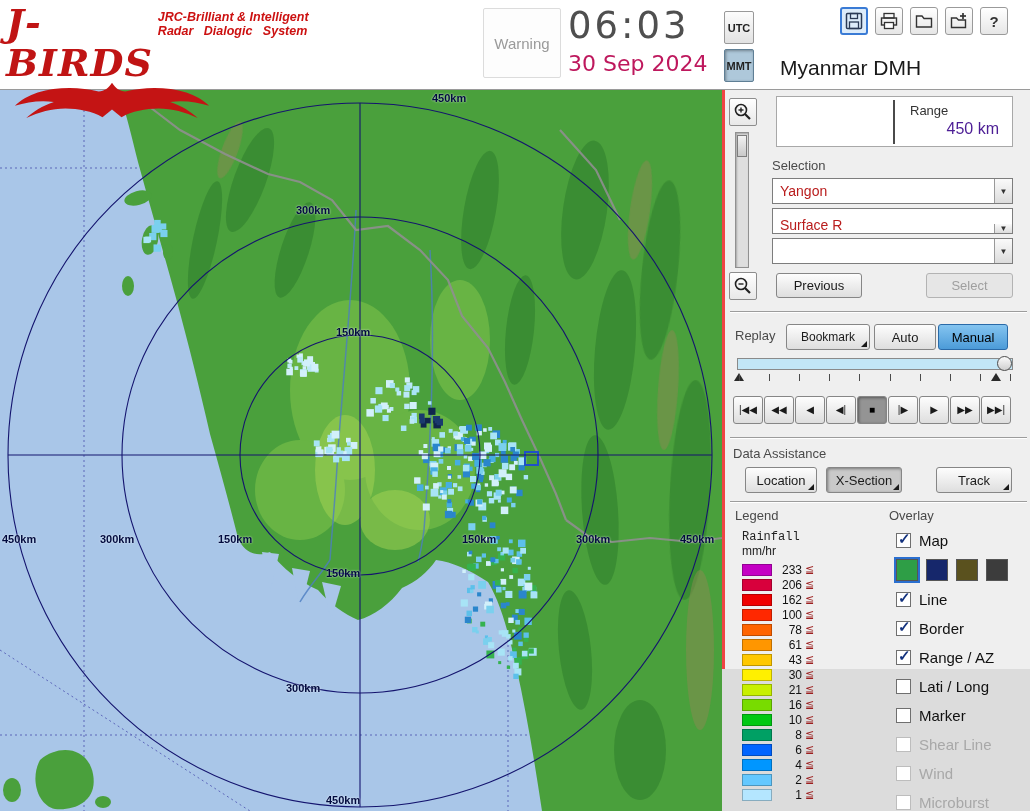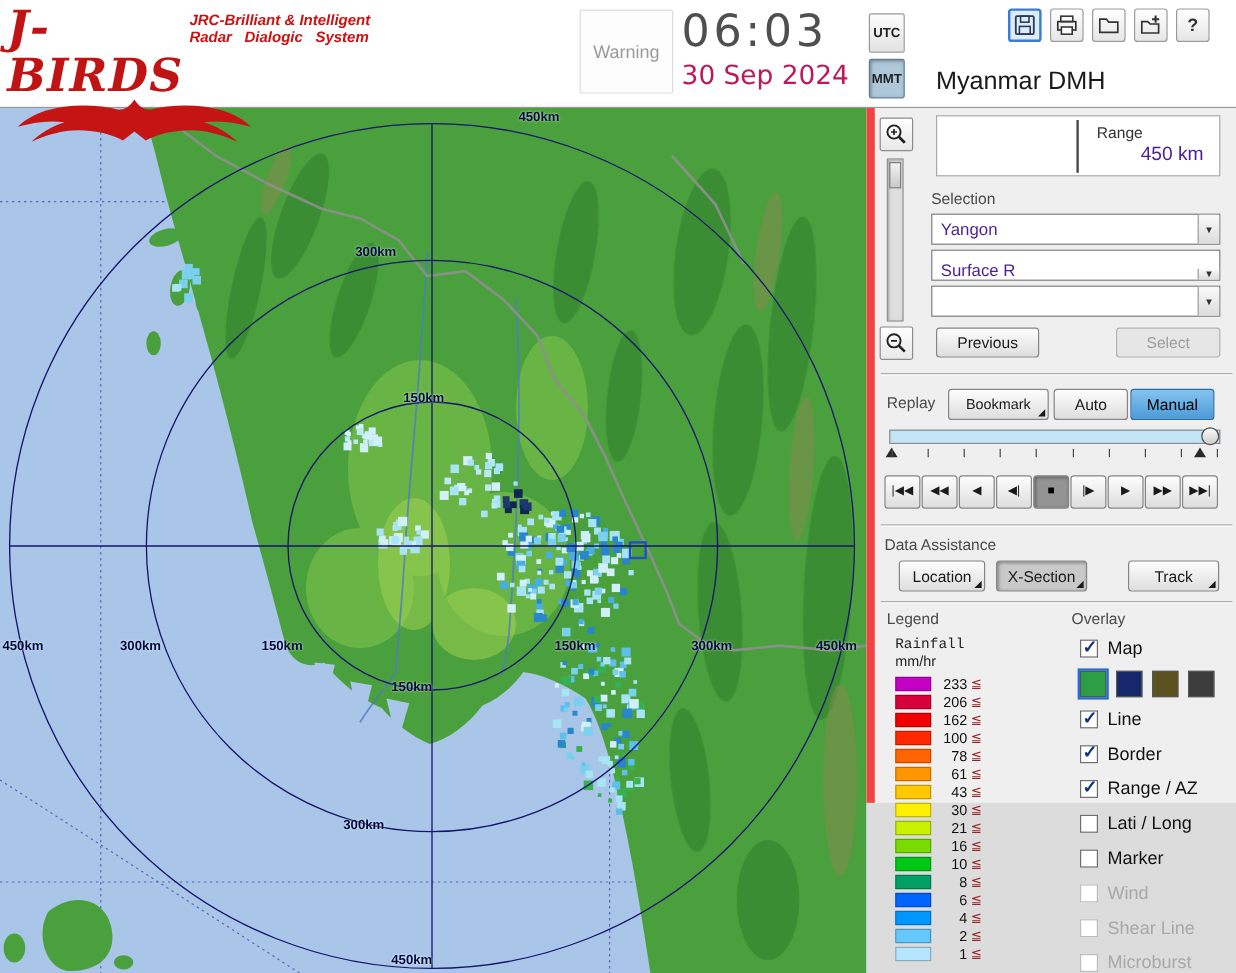--- a/index.html
+++ b/index.html
@@ -33,35 +33,35 @@
   .tool-help { font-size:15px; font-weight:bold; color:#333; font-family:inherit; }
 
   .station { position:absolute; left:780px; top:56px; font-size:21px; color:#1a1a1a; }
 
   
   .map-area { position:absolute; left:0; top:90px; width:722px; height:721px; background:#a9c6e8; overflow:hidden; }
   .map-area svg.basemap { position:absolute; left:0; top:0; }
   .map-lbl { position:absolute; font-size:11px; font-weight:bold; color:#000a3e; text-shadow:0 0 2px rgba(255,255,255,.85); white-space:nowrap; }
 
   
-  .panel { position:absolute; left:722px; top:90px; width:308px; height:579px; background:#efefef; border-left:7px solid #ef4444; }
+  .panel { position:absolute; left:722px; top:90px; width:308px; height:579px; background:#efefef; border-left:3px solid #ef4444; }
 
   .zoom-btn { position:absolute; left:4px; width:28px; height:28px; background:linear-gradient(#ffffff,#e8e8e8); border:1px solid #8d8d8d; border-radius:2px; display:flex; align-items:center; justify-content:center; cursor:pointer; padding:0; }
   .zoom-track { position:absolute; left:10px; top:42px; width:14px; height:136px; background:#dedede; border:1px solid #909090; box-shadow:inset 1px 1px 2px rgba(0,0,0,.25); }
   .zoom-thumb { position:absolute; left:1px; top:2px; width:10px; height:22px; background:linear-gradient(#f2f2f2,#c9c9c9); border:1px solid #7d7d7d; }
 
   .range-box { position:absolute; left:51px; top:6px; width:237px; height:51px; background:#fff; border:1px solid #a8a8a8; }
   .range-div { position:absolute; left:116px; top:3px; width:2px; height:44px; background:#4a4a4a; }
   .range-label { position:absolute; left:133px; top:6px; font-size:13px; color:#333; }
   .range-value { position:absolute; right:13px; top:23px; font-size:16px; color:#4c1d95; }
 
   .sec-label { position:absolute; font-size:13px; color:#4a4a4a; }
 
   .combo { position:absolute; left:47px; width:241px; height:26px; background:#fff; border:1px solid #7d7d7d; display:flex; align-items:stretch; cursor:pointer; }
-  .combo .txt { flex:1; font-size:14px; color:#4c1d95; padding:4px 0 0 7px; }
+  .combo .txt { flex:1; font-size:14px; color:#b91c1c; padding:4px 0 0 7px; }
   .combo .arrow { width:18px; background:linear-gradient(#fafafa,#dcdcdc); border-left:1px solid #999; display:flex; align-items:center; justify-content:center; font-size:8px; color:#333; }
 
   .btn3 { background:linear-gradient(#fdfdfd,#dedede); border:1px solid #868686; border-radius:3px; font-size:13px; color:#1a1a1a; font-family:inherit; cursor:pointer; }
   .btn3.pressed { background:#c9c9c9; box-shadow:inset 1px 1px 3px rgba(0,0,0,.4); }
   .btn3:disabled, .btn3.disabled { color:#9f9f9f; background:#e6e6e6; border-color:#b3b3b3; }
   .corner::after { content:""; position:absolute; right:2px; bottom:2px; width:0; height:0; border-left:6px solid transparent; border-bottom:6px solid #1a1a1a; }
 
   .sep { position:absolute; left:5px; right:3px; height:2px; border-top:1px solid #9c9c9c; border-bottom:1px solid #ffffff; }
 
   .bm-btn { position:absolute; left:61px; top:234px; width:84px; height:26px; }
@@ -817,25 +817,25 @@
       <div class="ov-row">
         <span class="cb"></span>
         <span class="ov-label">Lati / Long</span>
       </div>
       <div class="ov-row">
         <span class="cb"></span>
         <span class="ov-label">Marker</span>
       </div>
       <div class="ov-row disabled">
         <span class="cb dis"></span>
-        <span class="ov-label">Wind</span>
+        <span class="ov-label">Shear Line</span>
       </div>
       <div class="ov-row disabled">
         <span class="cb dis"></span>
-        <span class="ov-label">Shear Line</span>
+        <span class="ov-label">Wind</span>
       </div>
       <div class="ov-row disabled">
         <span class="cb dis"></span>
         <span class="ov-label">Microburst</span>
       </div>
     </div>
 
 </div>
 
 </body></html>

